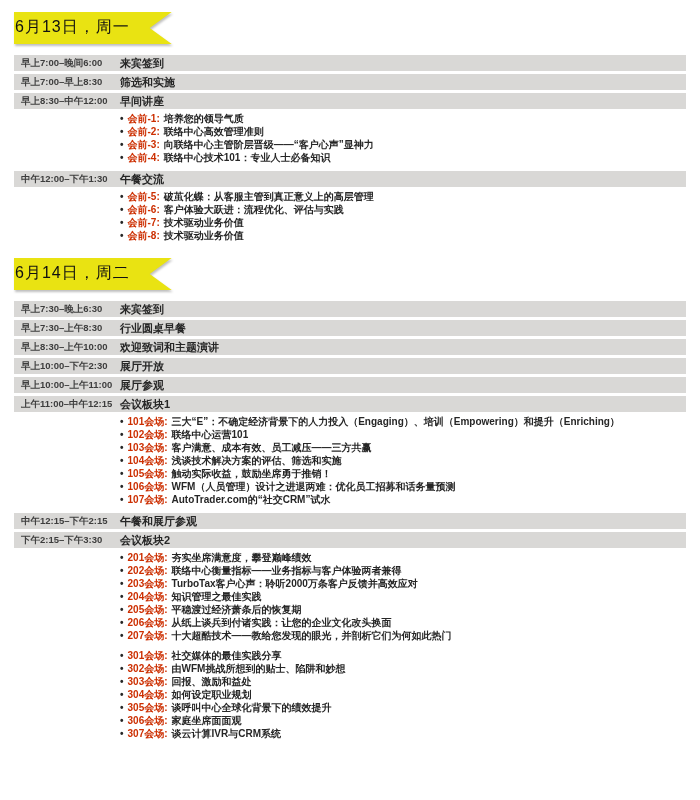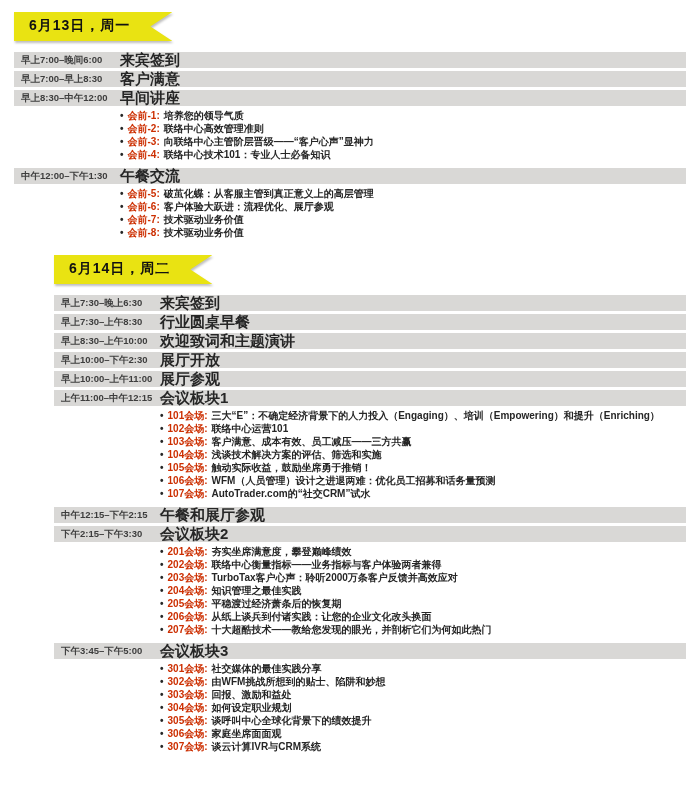--- a/index.html
+++ b/index.html
@@ -7,23 +7,23 @@
     width:700px;height:800px;overflow:hidden;background:#ffffff;
     font-family:"Liberation Sans","DejaVu Sans",sans-serif;
     -webkit-font-smoothing:antialiased;
   }
   #schedule{padding:8px 14px 0 14px;}
   .day-section{margin-bottom:2px;}
   .banner{
     display:inline-block;
     background:#e9e312;
     color:#111111;
-    font-size:14px;
-    font-weight:bold;
-    padding:5px 42px 6px 15px;
+    font-size:16px;
+    font-weight:normal;
+    padding:5px 42px 6px 1px;
     margin:4px 0 11px 0;
     letter-spacing:1px;
     clip-path:polygon(0 0,100% 0,calc(100% - 22px) 50%,100% 100%,0 100%);
   }
   .banner-wrap{filter:drop-shadow(1px 2px 1px rgba(0,0,0,0.25));}
   .bar{
     background:#d9d8d6;
     height:16px;
     display:flex;
     align-items:center;
@@ -32,68 +32,68 @@
   .time{
     width:99px;
     padding-left:7px;
     font-size:9.5px;
     font-weight:bold;
     color:#3d3d3d;
     flex:none;
     white-space:nowrap;
   }
   .rowtitle{
-    font-size:15px;
+    font-size:11px;
     font-weight:bold;
     color:#262626;
     white-space:nowrap;
   }
   .bullets{margin:3px 0 7px 106px;}
   .bullet-line{
     font-size:10px;
     line-height:13px;
     color:#262626;
     font-weight:bold;
     white-space:nowrap;
   }
   .dot{color:#262626;margin-right:4px;}
   .code{color:#cc2e00;margin-right:4px;}
-  .day2{margin-top:12px;margin-left:40px;}
+  .day2{margin-top:12px;}
 </style>
 </head>
 <body>
 
 <div id="schedule">
     <section class="day-section">
       <div class="banner-wrap"><div class="banner">6月13日，周一</div></div>
       <div class="bar">
         <span class="time">早上7:00–晚间6:00</span>
         <span class="rowtitle">来宾签到</span>
       </div>
       <div class="bar">
         <span class="time">早上7:00–早上8:30</span>
-        <span class="rowtitle">客户满意</span>
+        <span class="rowtitle">筛选和实施</span>
       </div>
       <div class="bar">
         <span class="time">早上8:30–中午12:00</span>
         <span class="rowtitle">早间讲座</span>
       </div>
       <div class="bullets">
         <div class="bullet-line"><span class="dot">•</span><span class="code">会前-1:</span><span class="txt">培养您的领导气质</span></div>
         <div class="bullet-line"><span class="dot">•</span><span class="code">会前-2:</span><span class="txt">联络中心高效管理准则</span></div>
         <div class="bullet-line"><span class="dot">•</span><span class="code">会前-3:</span><span class="txt">向联络中心主管阶层晋级——“客户心声”显神力</span></div>
         <div class="bullet-line"><span class="dot">•</span><span class="code">会前-4:</span><span class="txt">联络中心技术101：专业人士必备知识</span></div>
       </div>
       <div class="bar">
         <span class="time">中午12:00–下午1:30</span>
         <span class="rowtitle">午餐交流</span>
       </div>
       <div class="bullets">
         <div class="bullet-line"><span class="dot">•</span><span class="code">会前-5:</span><span class="txt">破茧化蝶：从客服主管到真正意义上的高层管理</span></div>
-        <div class="bullet-line"><span class="dot">•</span><span class="code">会前-6:</span><span class="txt">客户体验大跃进：流程优化、展厅参观</span></div>
+        <div class="bullet-line"><span class="dot">•</span><span class="code">会前-6:</span><span class="txt">客户体验大跃进：流程优化、评估与实践</span></div>
         <div class="bullet-line"><span class="dot">•</span><span class="code">会前-7:</span><span class="txt">技术驱动业务价值</span></div>
         <div class="bullet-line"><span class="dot">•</span><span class="code">会前-8:</span><span class="txt">技术驱动业务价值</span></div>
       </div>
     </section>
     <section class="day-section day2">
       <div class="banner-wrap"><div class="banner">6月14日，周二</div></div>
       <div class="bar">
         <span class="time">早上7:30–晚上6:30</span>
         <span class="rowtitle">来宾签到</span>
       </div>
@@ -136,24 +136,20 @@
       </div>
       <div class="bullets">
         <div class="bullet-line"><span class="dot">•</span><span class="code">201会场:</span><span class="txt">夯实坐席满意度，攀登巅峰绩效</span></div>
         <div class="bullet-line"><span class="dot">•</span><span class="code">202会场:</span><span class="txt">联络中心衡量指标——业务指标与客户体验两者兼得</span></div>
         <div class="bullet-line"><span class="dot">•</span><span class="code">203会场:</span><span class="txt">TurboTax客户心声：聆听2000万条客户反馈并高效应对</span></div>
         <div class="bullet-line"><span class="dot">•</span><span class="code">204会场:</span><span class="txt">知识管理之最佳实践</span></div>
         <div class="bullet-line"><span class="dot">•</span><span class="code">205会场:</span><span class="txt">平稳渡过经济萧条后的恢复期</span></div>
         <div class="bullet-line"><span class="dot">•</span><span class="code">206会场:</span><span class="txt">从纸上谈兵到付诸实践：让您的企业文化改头换面</span></div>
         <div class="bullet-line"><span class="dot">•</span><span class="code">207会场:</span><span class="txt">十大超酷技术——教给您发现的眼光，并剖析它们为何如此热门</span></div>
       </div>
-      <div class="bar">
-        <span class="time">下午3:45–下午5:00</span>
-        <span class="rowtitle">会议板块3</span>
-      </div>
       <div class="bullets">
         <div class="bullet-line"><span class="dot">•</span><span class="code">301会场:</span><span class="txt">社交媒体的最佳实践分享</span></div>
         <div class="bullet-line"><span class="dot">•</span><span class="code">302会场:</span><span class="txt">由WFM挑战所想到的贴士、陷阱和妙想</span></div>
         <div class="bullet-line"><span class="dot">•</span><span class="code">303会场:</span><span class="txt">回报、激励和益处</span></div>
         <div class="bullet-line"><span class="dot">•</span><span class="code">304会场:</span><span class="txt">如何设定职业规划</span></div>
         <div class="bullet-line"><span class="dot">•</span><span class="code">305会场:</span><span class="txt">谈呼叫中心全球化背景下的绩效提升</span></div>
         <div class="bullet-line"><span class="dot">•</span><span class="code">306会场:</span><span class="txt">家庭坐席面面观</span></div>
         <div class="bullet-line"><span class="dot">•</span><span class="code">307会场:</span><span class="txt">谈云计算IVR与CRM系统</span></div>
       </div>
     </section>

